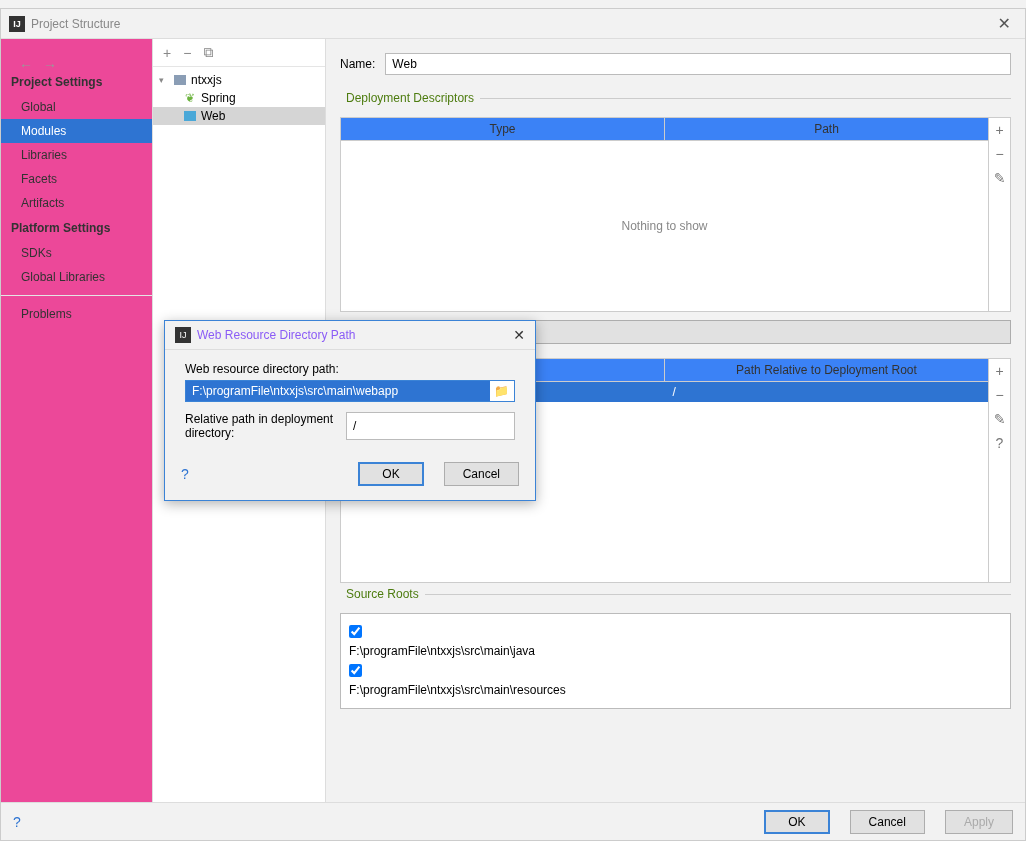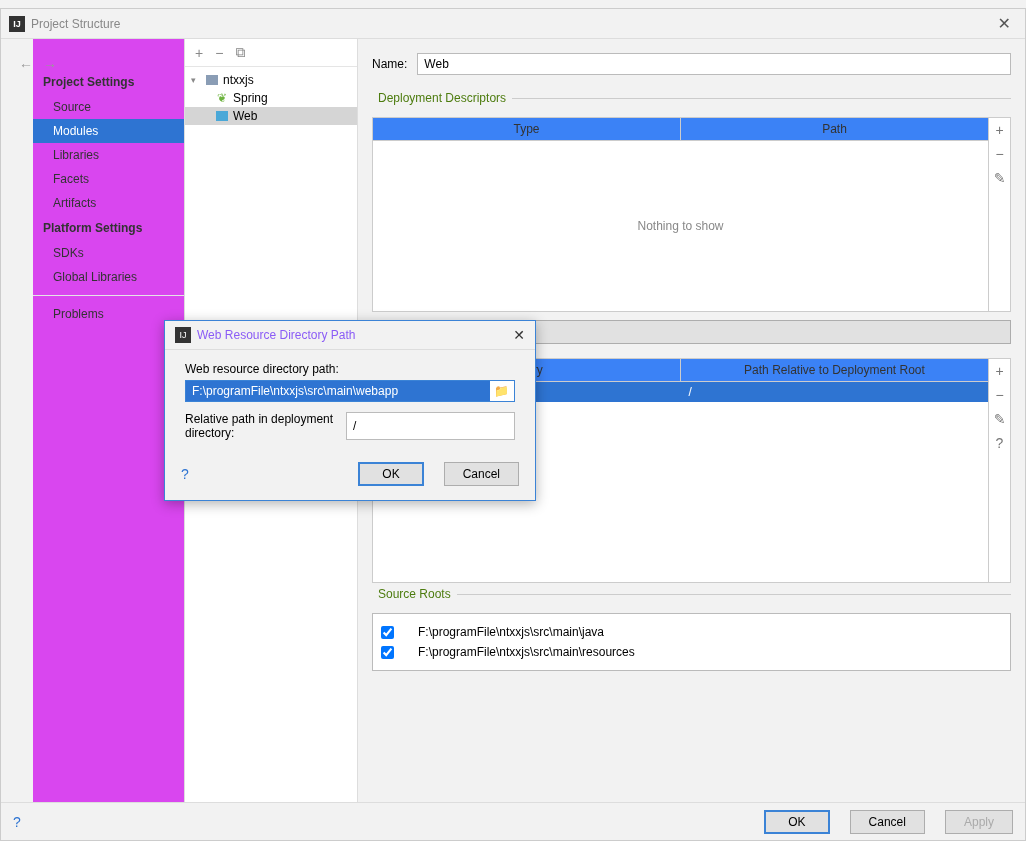--- a/index.html
+++ b/index.html
@@ -3,21 +3,21 @@
 <meta charset="utf-8">
 <style>
 * { box-sizing: border-box; margin: 0; padding: 0; font-family: "Segoe UI", Tahoma, sans-serif; font-size: 12px; }
 body { background: #f2f2f2; width: 1026px; height: 841px; overflow: hidden; position: relative; }
 .window { position: absolute; top: 8px; left: 0; width: 1026px; height: 833px; background: #f2f2f2; border: 1px solid #ccc; }
 .titlebar { height: 30px; display: flex; align-items: center; padding: 0 8px; border-bottom: 1px solid #ddd; }
 .titlebar .app-icon { width: 16px; height: 16px; background: #333; color: #fff; display: flex; align-items: center; justify-content: center; font-size: 9px; font-weight: bold; margin-right: 6px; }
 .titlebar .title { color: #888; flex: 1; }
 .titlebar .close-x { color: #555; font-size: 16px; cursor: pointer; padding: 0 6px; }
 .content { display: flex; height: calc(100% - 68px); }
-.sidebar { width: 152px; background: #d946ef; border-right: 1px solid #ddd; padding-top: 30px; margin-left: 32px; }
+.sidebar { width: 152px; background: #ec4899; border-right: 1px solid #ddd; padding-top: 30px; }
 .nav-row { display: flex; gap: 10px; padding: 6px 12px; position: absolute; top: 40px; left: 6px; }
 .nav-row span { color: #999; font-size: 14px; }
 .sidebar .heading { font-weight: bold; color: #333; padding: 6px 10px; }
 .sidebar .item { padding: 5px 20px; color: #333; cursor: pointer; }
 .sidebar .item.selected { background: #2e74d2; color: #fff; }
 .sidebar .divider { border-top: 1px solid #e5e5e5; margin: 6px 0; }
 .tree-panel { width: 173px; background: #fff; border-right: 1px solid #ddd; }
 .tree-toolbar { height: 28px; display: flex; align-items: center; gap: 12px; padding: 0 10px; border-bottom: 1px solid #e5e5e5; }
 .tree-toolbar span { color: #888; font-size: 14px; }
 .tree { padding: 4px 0; }
@@ -40,21 +40,21 @@
 .table-head > div:last-child { border-right:none; }
 .table-body { height:170px; position:relative; }
 .nothing { position:absolute; top:50%; left:50%; transform:translate(-50%,-50%); color:#888; }
 .side-tools { width:22px; border-left:1px solid #ccc; display:flex; flex-direction:column; }
 .side-tools > div { height:24px; display:flex; align-items:center; justify-content:center; color:#777; cursor:pointer; font-size:14px; }
 .add-btn { border:1px solid #adadad; background:#e1e1e1; padding:4px 10px; margin:8px 0 14px 0; cursor:pointer; display:inline-block; }
 .table-body2 { height:200px; }
 .sel-row { display:flex; background:#2e74d2; color:#fff; }
 .sel-row > div { flex:1; padding:3px 8px; }
 .source-roots { border:1px solid #bbb; background:#fff; padding:8px; }
-.checkbox-row { display:flex; align-items:center; gap:24px; padding:3px 0; }
+.checkbox-row { display:flex; gap:6px; padding:3px 0;flex-direction:column; }
 .checkbox-row input { width:13px; height:13px; }
 .footer { height:38px; border-top:1px solid #ddd; display:flex; align-items:center; padding:0 12px; gap:8px; justify-content:flex-end; }
 .footer .help { margin-right:auto; color:#2e74d2; font-size:14px; }
 .btn { border:1px solid #adadad; background:#e1e1e1; padding:4px 18px; cursor:pointer;margin-left:12px; }
 .btn.primary { border:2px solid #3b83d6; padding:3px 22px; }
 
 
 .dialog { position:absolute; top:320px; left:164px; width:372px; background:#f2f2f2; border:1px solid #3b83d6; box-shadow:0 3px 12px rgba(0,0,0,.3); z-index:10; }
 .dialog .dlg-title { display:flex; align-items:center; padding:6px 10px; border-bottom:1px solid #ddd; }
 .dialog .dlg-title .app-icon { width:16px; height:16px; background:#333; color:#fff; display:flex; align-items:center; justify-content:center; font-size:9px; margin-right:6px; }
@@ -82,21 +82,21 @@
   </div>
 
   <div class="nav-row">
     <span>←</span>
     <span>→</span>
   </div>
 
   <div class="content">
     <div class="sidebar">
       <div class="heading">Project Settings</div>
-      <div class="item">Source</div>
+      <div class="item">Global</div>
       <div class="item selected">Modules</div>
       <div class="item">Libraries</div>
       <div class="item">Facets</div>
       <div class="item">Artifacts</div>
       <div class="heading">Platform Settings</div>
       <div class="item">SDKs</div>
       <div class="item">Global Libraries</div>
       <div class="divider"></div>
       <div class="item">Problems</div>
     </div>

